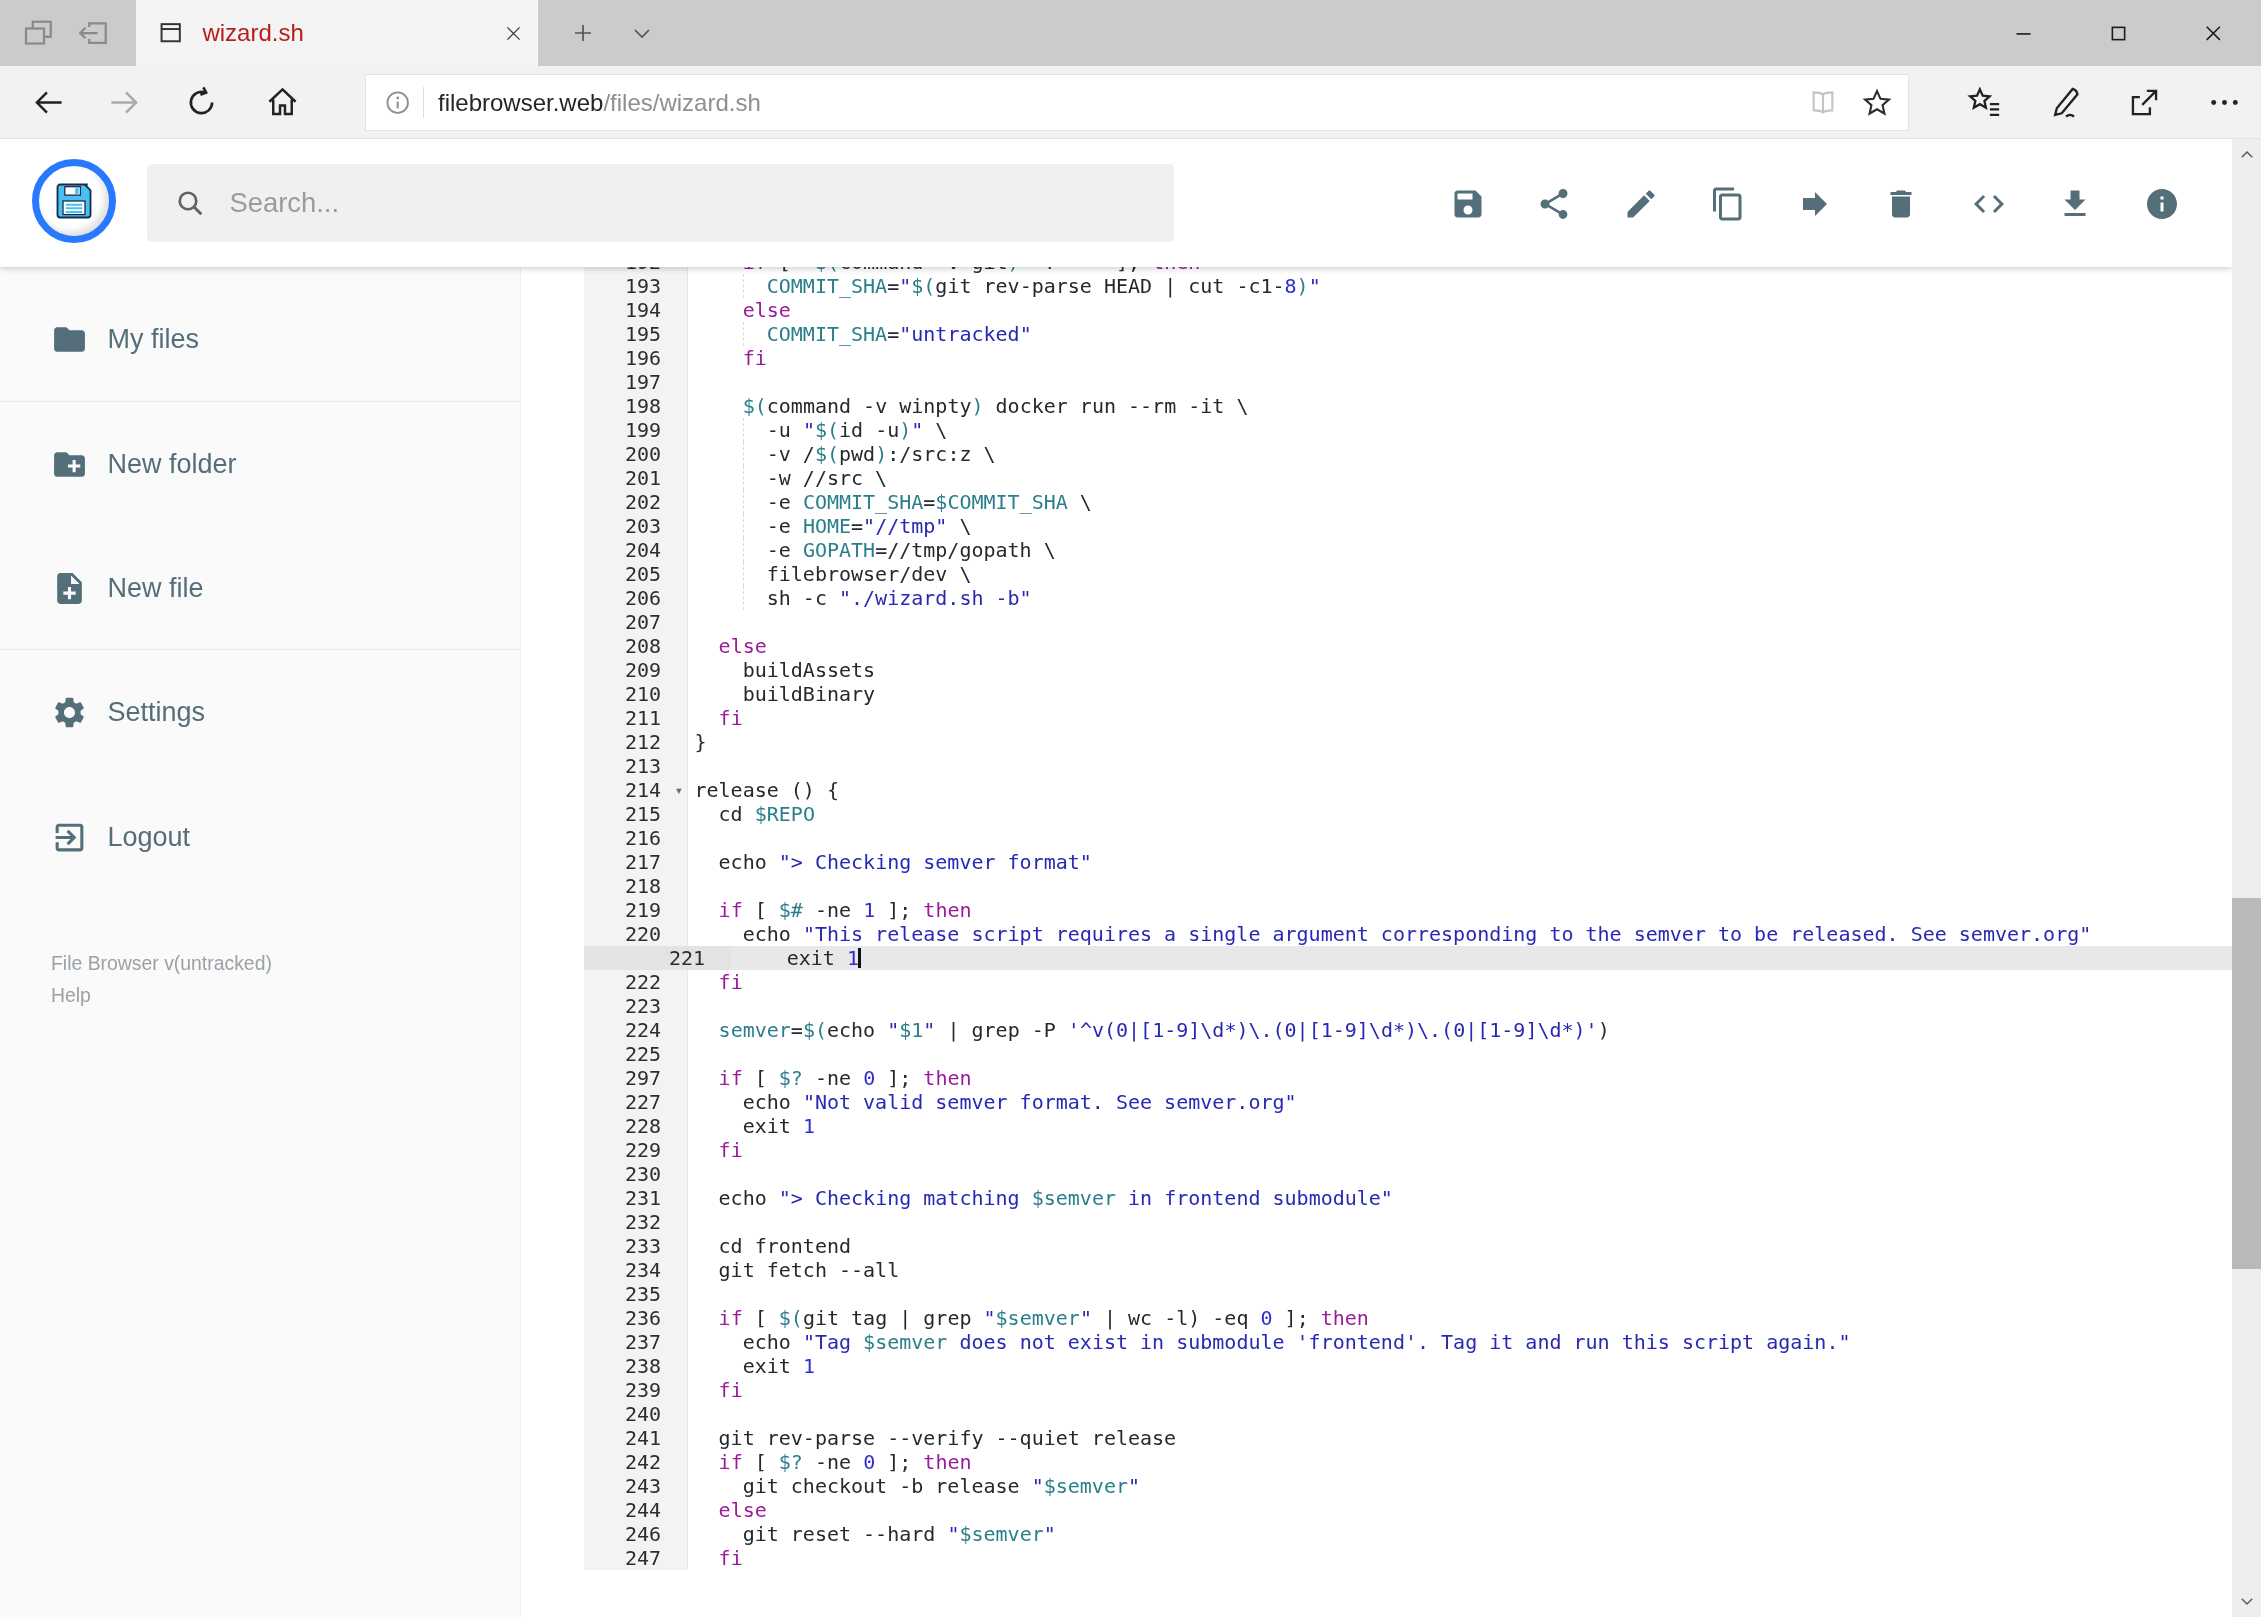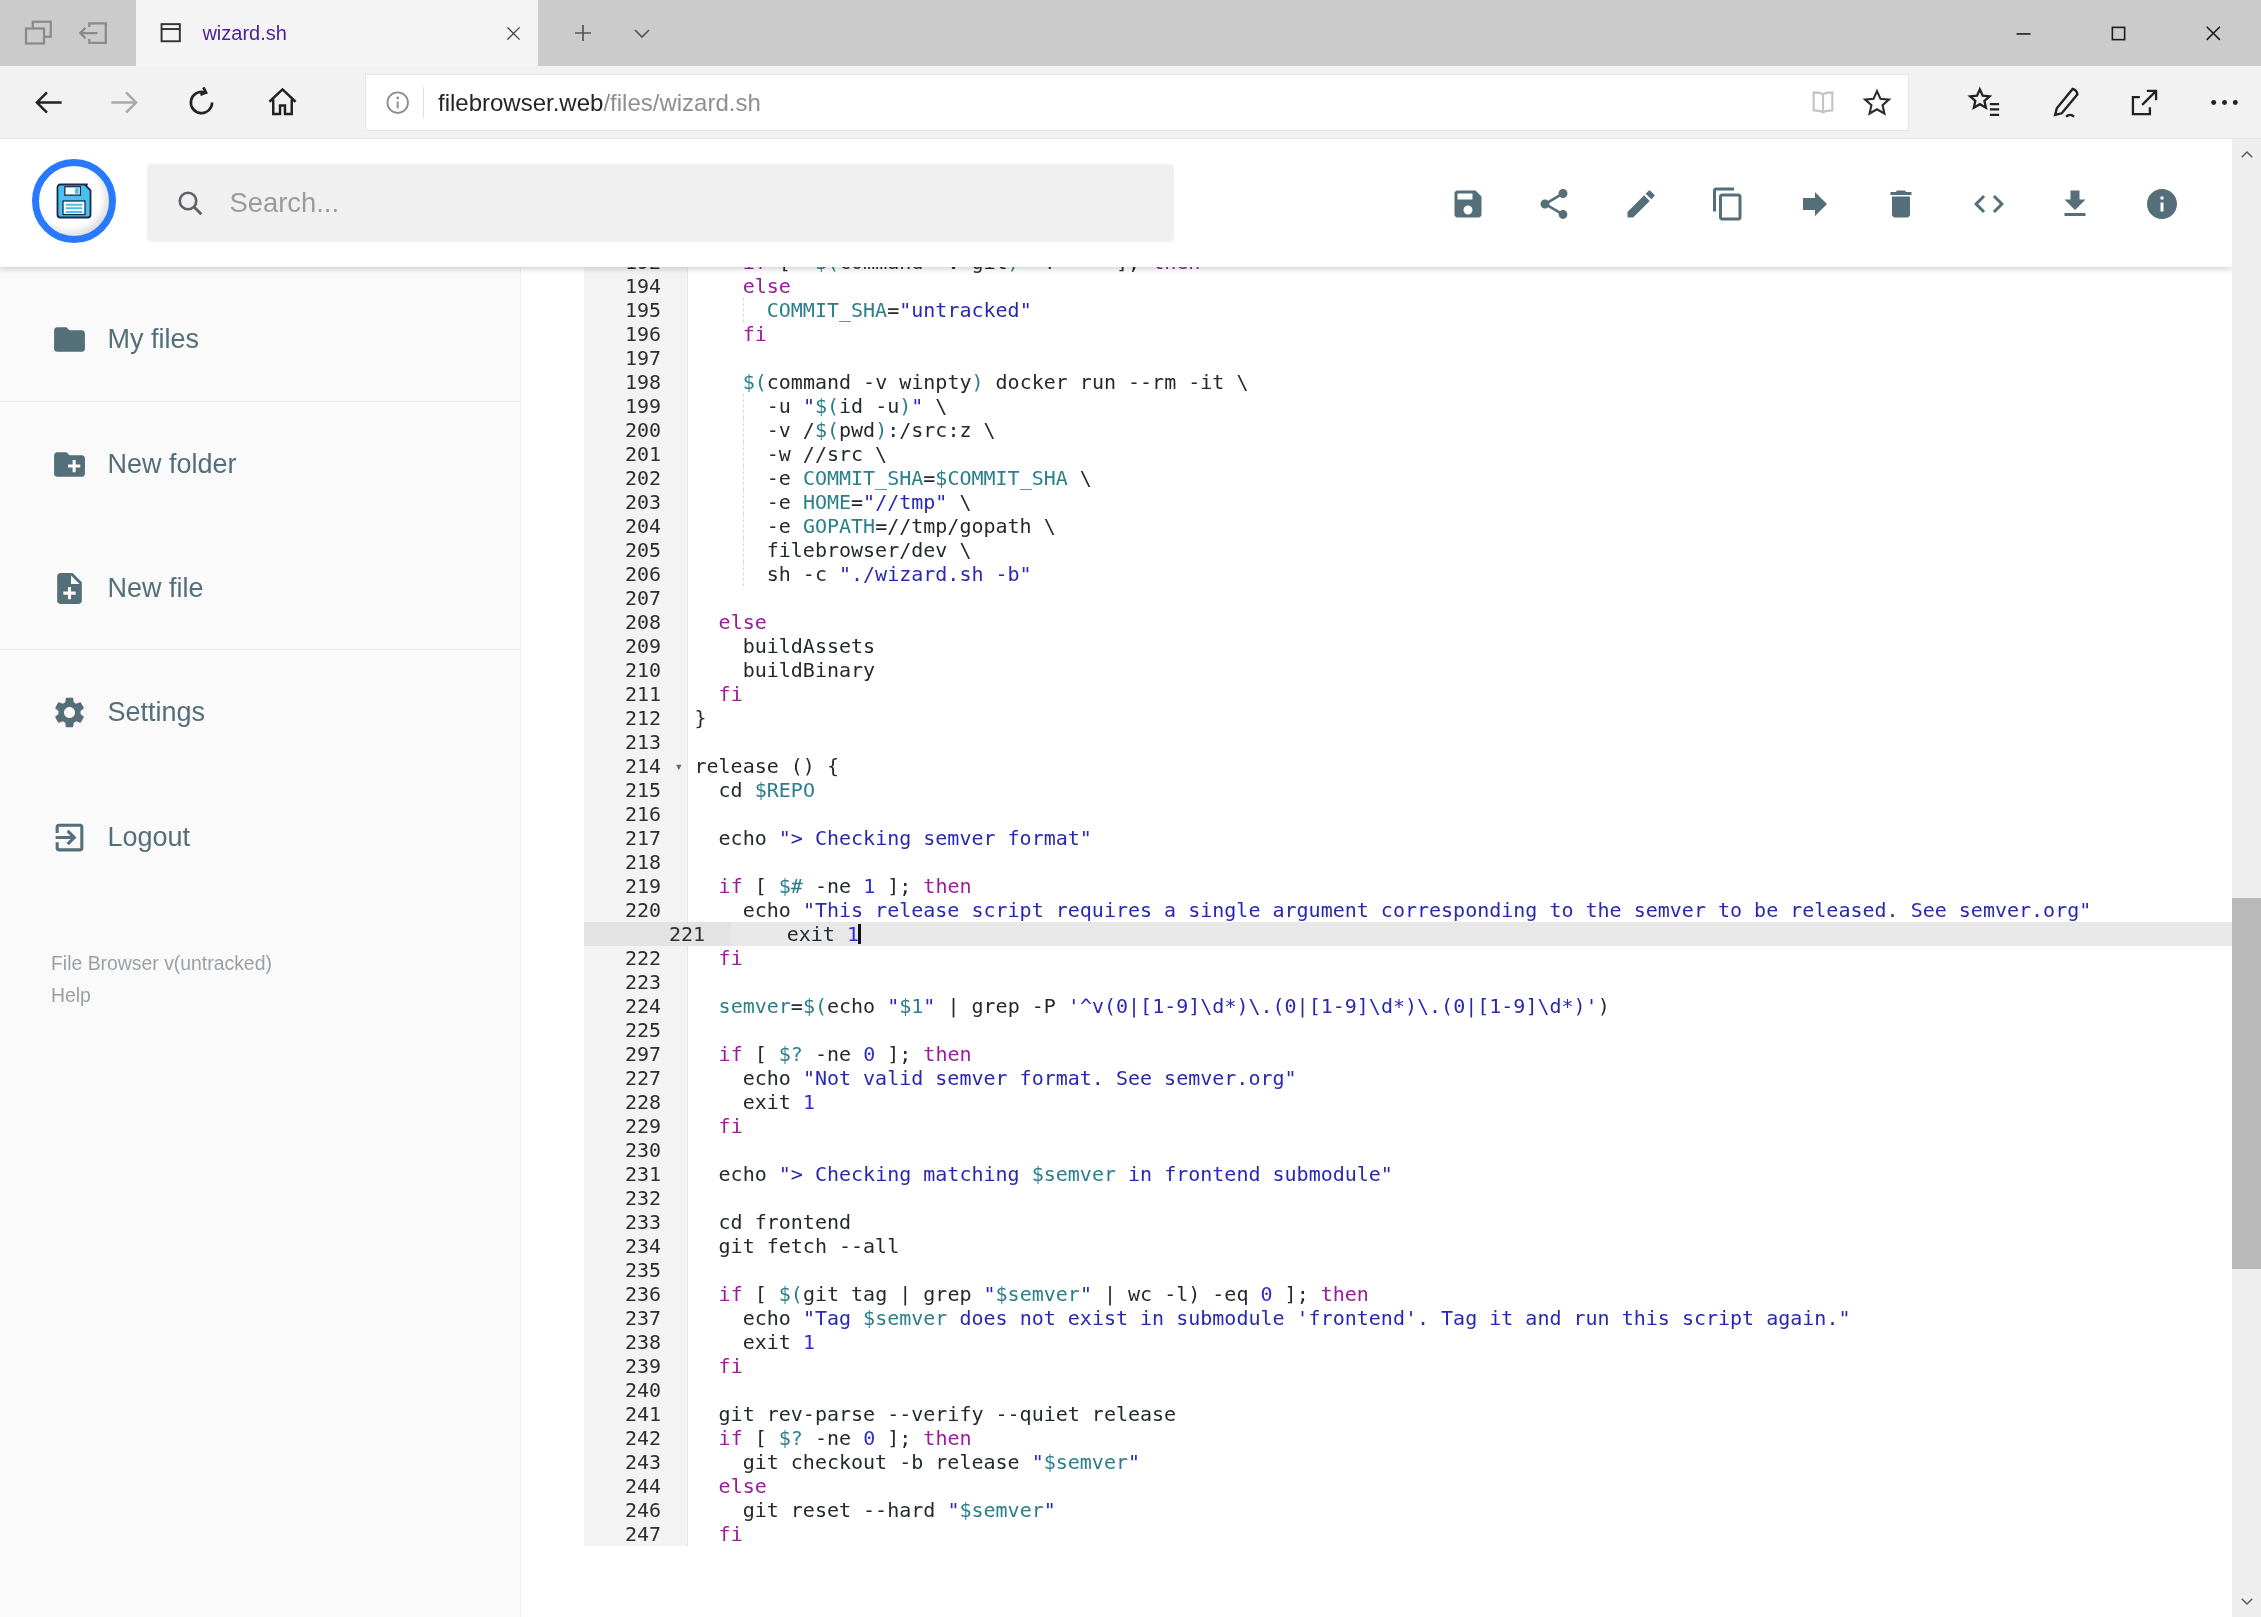--- a/index.html
+++ b/index.html
@@ -3,21 +3,21 @@
 <meta charset="utf-8">
 <style>
   html,body{margin:0;padding:0;}
   body{width:2261px;height:1617px;position:relative;overflow:hidden;background:#fff;
        font-family:"Liberation Sans",sans-serif;}
   svg{display:block;}
   
   .titlebar{position:absolute;left:0;top:0;width:2261px;height:66px;background:#cbcbcb;z-index:10;}
   .pretab{position:absolute;top:0;left:0;width:131px;height:66px;display:flex;align-items:center;justify-content:space-evenly;}
   .tab{position:absolute;left:136px;top:0;width:402px;height:66px;background:#f4f4f4;display:flex;align-items:center;}
-  .tab-title{font-size:20px;color:#4c1d95;margin-left:18px;flex:1;white-space:nowrap;overflow:hidden;}
+  .tab-title{font-size:24px;color:#b91c1c;margin-left:18px;flex:1;white-space:nowrap;overflow:hidden;}
   .tabbtn{width:37px;height:37px;display:flex;align-items:center;justify-content:center;}
   .win-controls{position:absolute;right:0;top:0;height:66px;display:flex;}
   .winbtn{width:95px;height:66px;display:flex;align-items:center;justify-content:center;}
   
   .navbar{position:absolute;left:0;top:66px;width:2261px;height:73px;background:#f2f2f2;z-index:10;
           border-bottom:0.8px solid #e2e2e2;box-sizing:border-box;}
   .navbtn{position:absolute;top:0;height:73px;width:61px;display:flex;align-items:center;justify-content:center;}
   .addressbar{position:absolute;left:365px;top:8px;width:1544px;height:57px;background:#fff;
               border:0.8px solid #e3e3e3;box-sizing:border-box;display:flex;align-items:center;}
   .url{font-size:24px;white-space:nowrap;}
@@ -71,20 +71,25 @@
 
 <div class="codearea">
   <div>
       <div class="cl">
         <div class="lsp"></div>
         <div class="gut">192</div>
         <div class="cd"><span class="t-p">    </span><span class="t-k">if</span><span class="t-p"> [ </span><span class="t-s">"</span><span class="t-v">$(</span><span class="t-p">command -v git</span><span class="t-v">)</span><span class="t-s">"</span><span class="t-p"> != </span><span class="t-s">""</span><span class="t-p"> ]; </span><span class="t-k">then</span></div>
       </div>
       <div class="cl">
         <div class="lsp"></div>
+        <div class="gut">193</div>
+        <div class="cd"><i class="ig"></i><span class="t-p">      </span><span class="t-v">COMMIT_SHA</span><span class="t-p">=</span><span class="t-s">"</span><span class="t-v">$(</span><span class="t-p">git rev-parse HEAD | cut -c1-</span><span class="t-n">8</span><span class="t-v">)</span><span class="t-s">"</span></div>
+      </div>
+      <div class="cl">
+        <div class="lsp"></div>
         <div class="gut">194</div>
         <div class="cd"><span class="t-p">    </span><span class="t-k">else</span></div>
       </div>
       <div class="cl">
         <div class="lsp"></div>
         <div class="gut">195</div>
         <div class="cd"><i class="ig"></i><span class="t-p">      </span><span class="t-v">COMMIT_SHA</span><span class="t-p">=</span><span class="t-s">"untracked"</span></div>
       </div>
       <div class="cl">
         <div class="lsp"></div>

